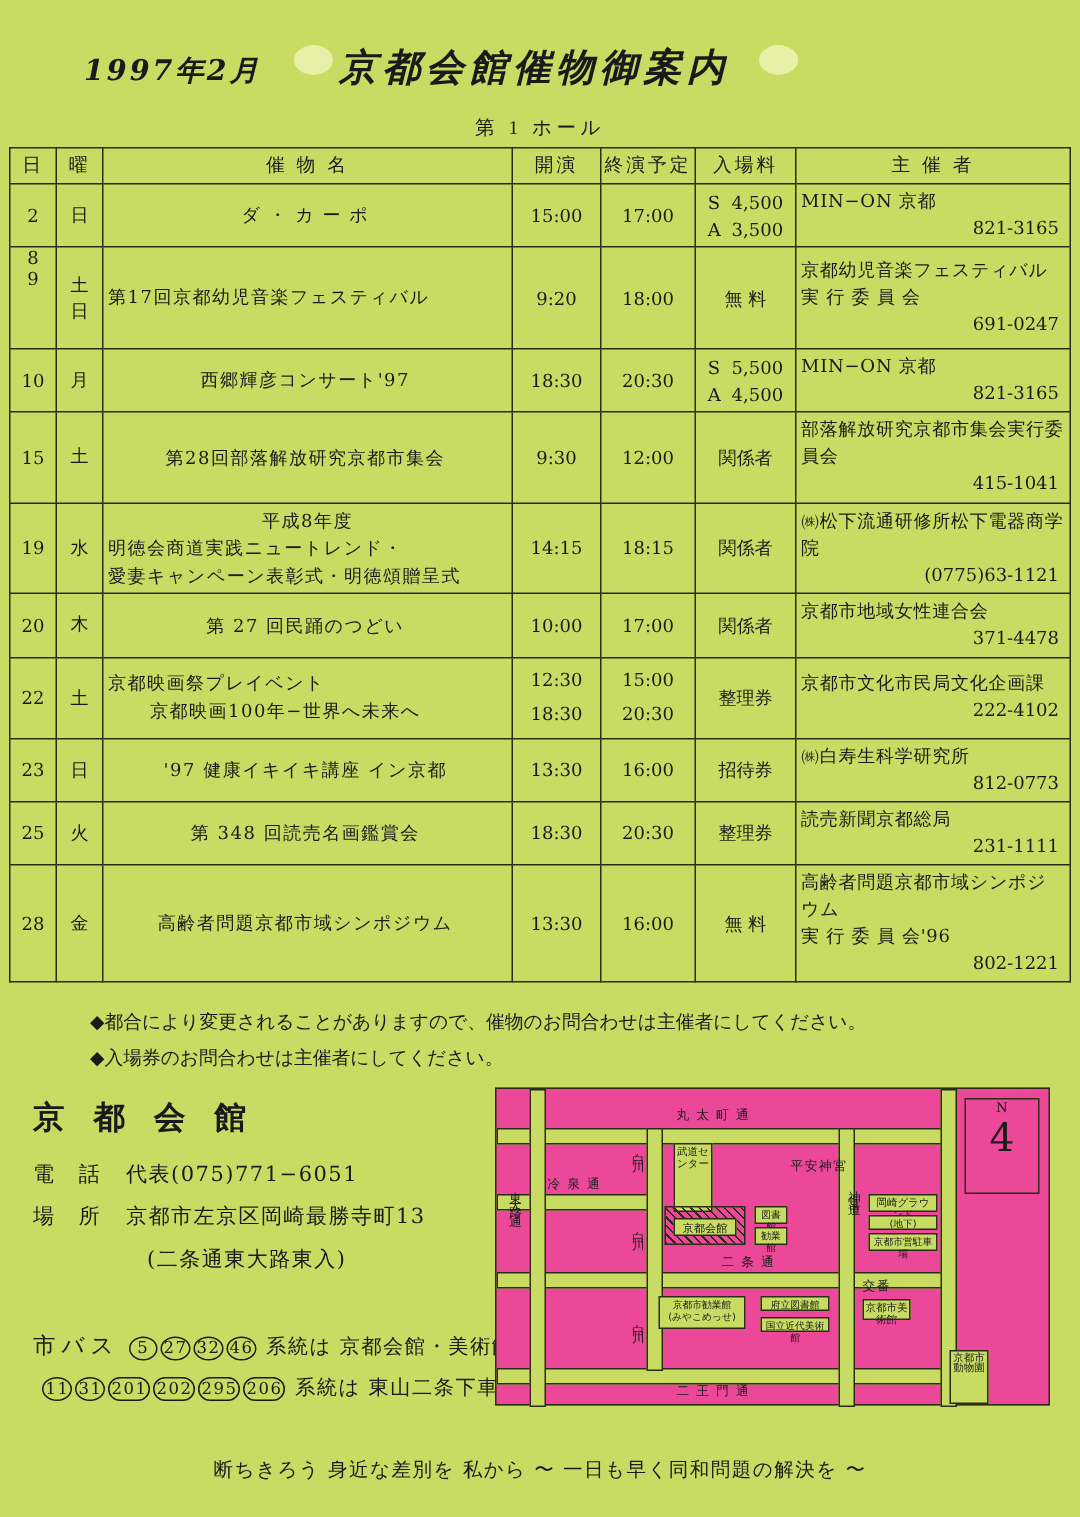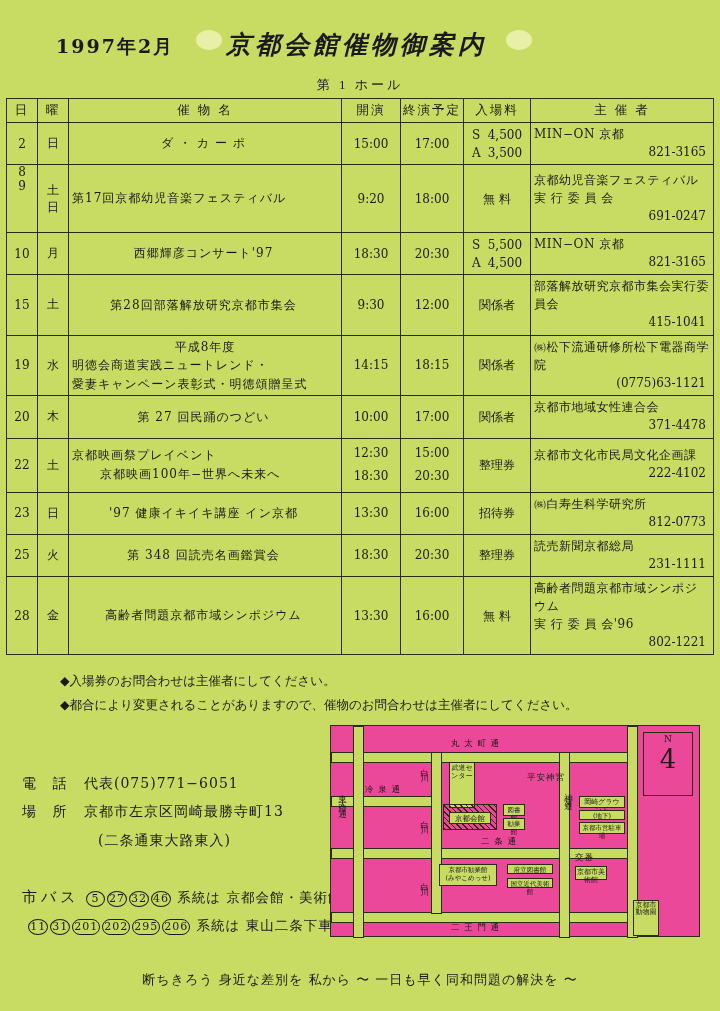--- a/index.html
+++ b/index.html
@@ -25,20 +25,21 @@
   .header {
     position: relative;
     height: 52px;
     margin: 22px 26px 0 26px;
   }
   .title-date {
     position: absolute;
     left: 30px;
     top: 12px;
     font-size: 19px;
+    font-style: italic;
     font-weight: bold;
     letter-spacing: 2px;
     font-family: "DejaVu Serif", "Liberation Serif", serif;
   }
   .title-main {
     position: absolute;
     left: 200px;
     top: 6px;
     font-size: 25px;
     font-weight: bold;
@@ -436,25 +437,26 @@
           <td class="col-org org">
             <span class="oln">高齢者問題京都市域シンポジウム</span>
             <span class="oln">実 行 委 員 会'96</span>
             <span class="tel">802-1221</span>
           </td>
         </tr>
       </tbody>
   </table>
 
   <div class="notes">
+    <div>◆都合により変更されることがありますので、催物のお問合わせは主催者にしてください。</div>
     <div>◆入場券のお問合わせは主催者にしてください。</div>
-    <div>◆都合により変更されることがありますので、催物のお問合わせは主催者にしてください。</div>
   </div>
 
   <div class="footer">
+    <div class="venue-name">京 都 会 館</div>
 
     <div class="finfo">
       <span class="row">
         <span class="lab">電 話</span><span>代表(075)771−6051</span>
       </span>
       <span class="row">
         <span class="lab">場 所</span><span>京都市左京区岡崎最勝寺町13</span>
       </span>
       <span class="sub">(二条通東大路東入)</span>
     </div>

